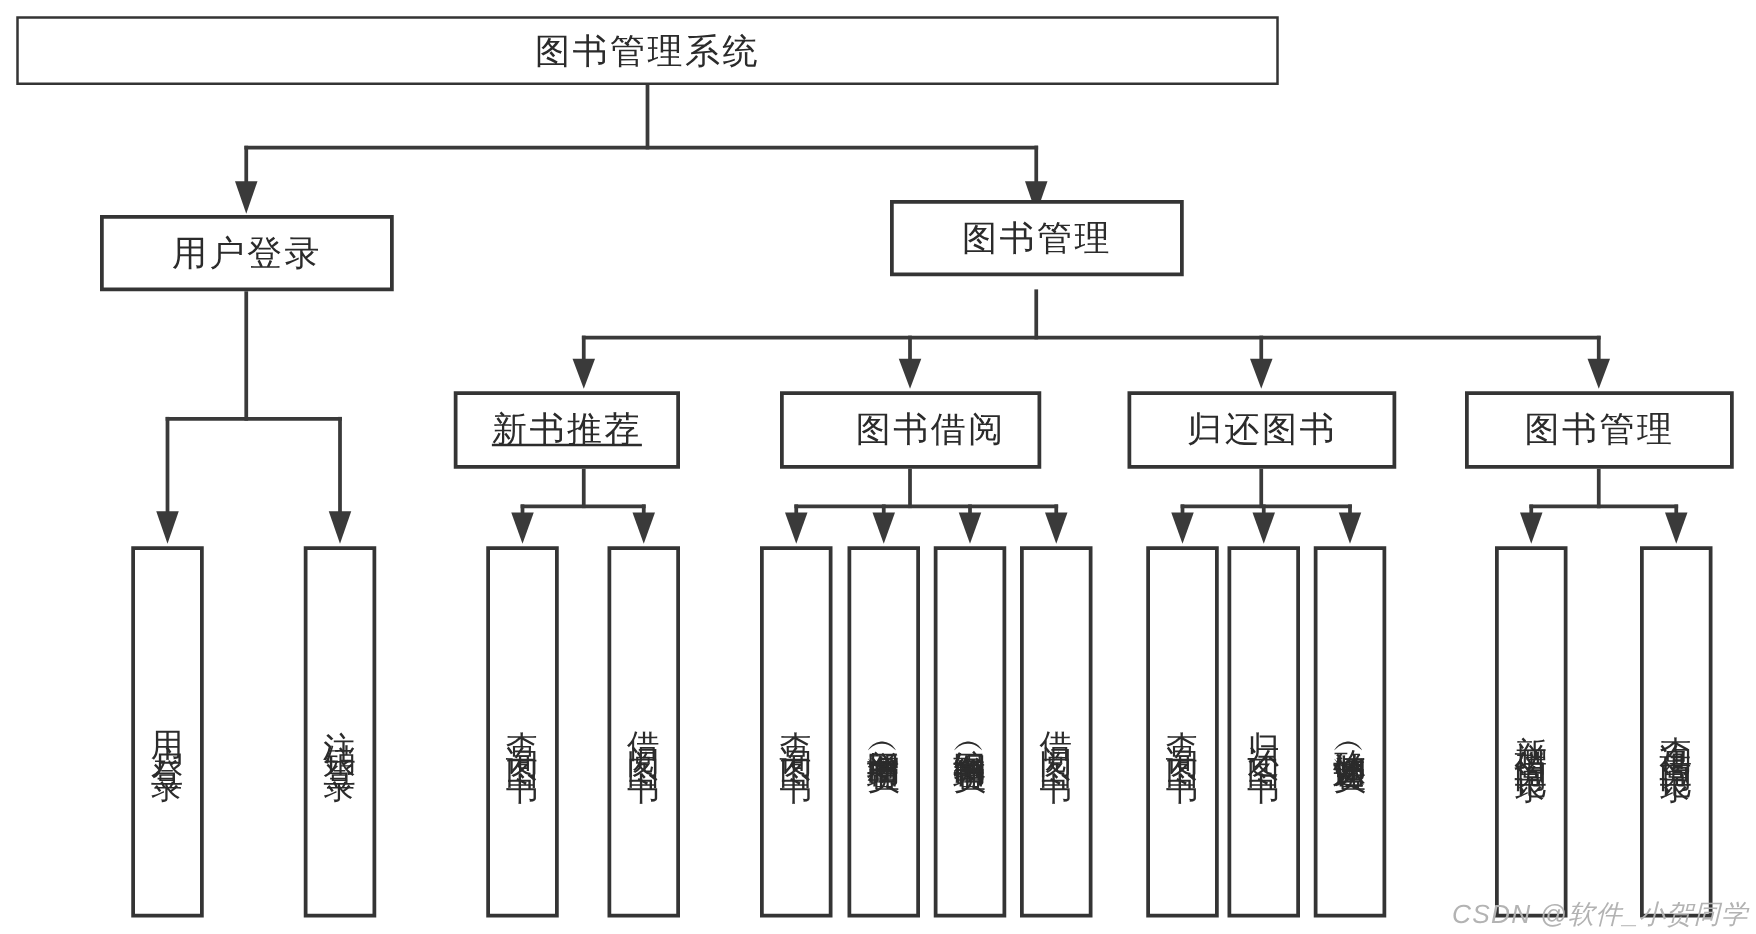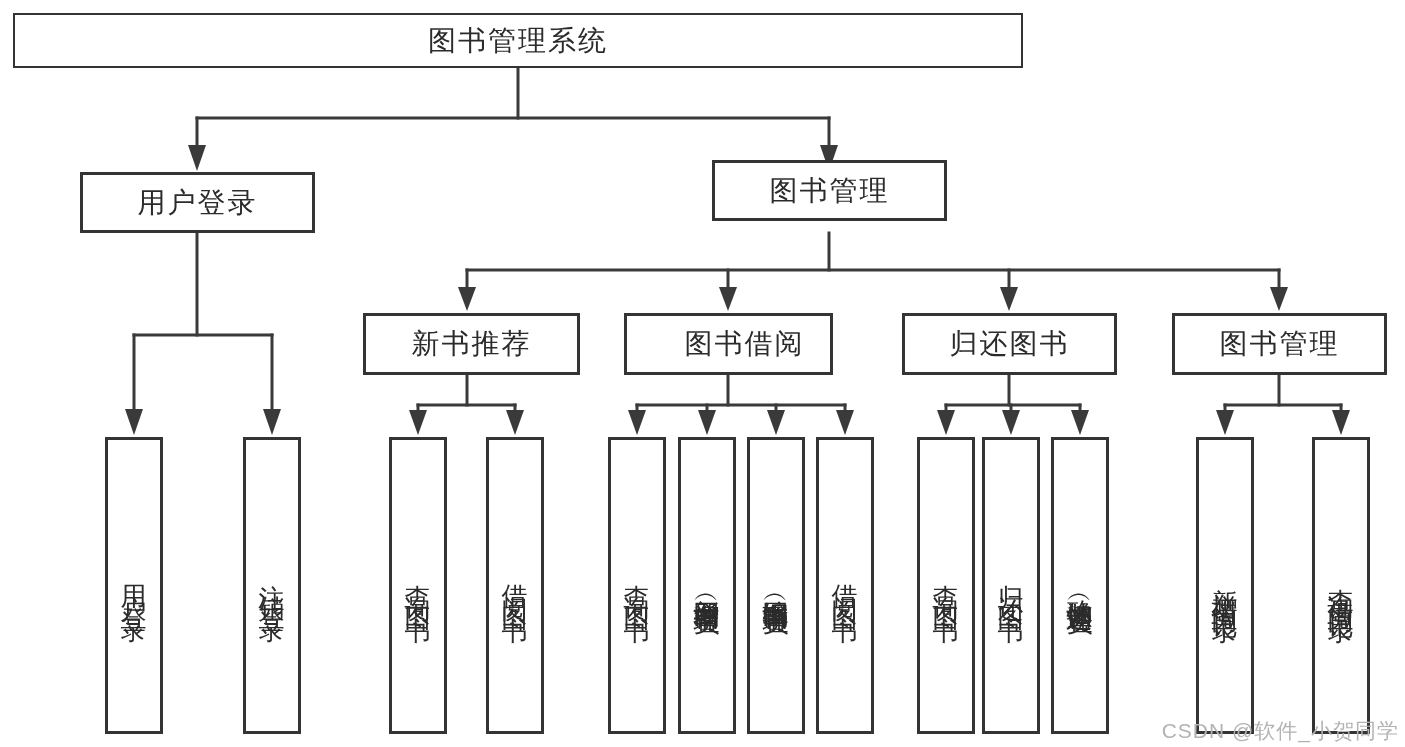--- a/index.html
+++ b/index.html
@@ -46,20 +46,21 @@
   .sp-tight { letter-spacing: 1.5px; }
   #watermark {
     position: absolute;
     right: 6px;
     bottom: 2px;
     font-size: 21px;
     color: #b3b3b3;
     letter-spacing: 1px;
     z-index: 5;
     white-space: nowrap;
+    font-style: italic;
   }
 </style>
 </head>
 <body>
 
 <div id="stage">
 
   <svg id="wires" viewBox="0 0 1405 747" xmlns="http://www.w3.org/2000/svg">
     <g stroke="#3a3a3a" stroke-width="3" fill="none" stroke-linecap="square">
 
@@ -151,21 +152,21 @@
     <span class="h-label">图书管理系统</span>
   </div>
 
   <div class="node" style="left:80px; top:172px; width:235px; height:61px;">
     <span class="h-label">用户登录</span>
   </div>
   <div class="node" style="left:712px; top:160px; width:235px; height:61px;">
     <span class="h-label">图书管理</span>
   </div>
 
-  <div class="node" style="left:363px; top:313px; width:217px; height:62px;">
+  <div class="node" style="left:363px; top:313px; width:181px; height:62px;text-decoration:underline;">
     <span class="h-label">新书推荐</span>
   </div>
   <div class="node" style="left:624px; top:313px; width:209px; height:62px;padding-left:32px;">
     <span class="h-label">图书借阅</span>
   </div>
   <div class="node" style="left:902px; top:313px; width:215px; height:62px;">
     <span class="h-label">归还图书</span>
   </div>
   <div class="node" style="left:1172px; top:313px; width:215px; height:62px;">
     <span class="h-label">图书管理</span>

